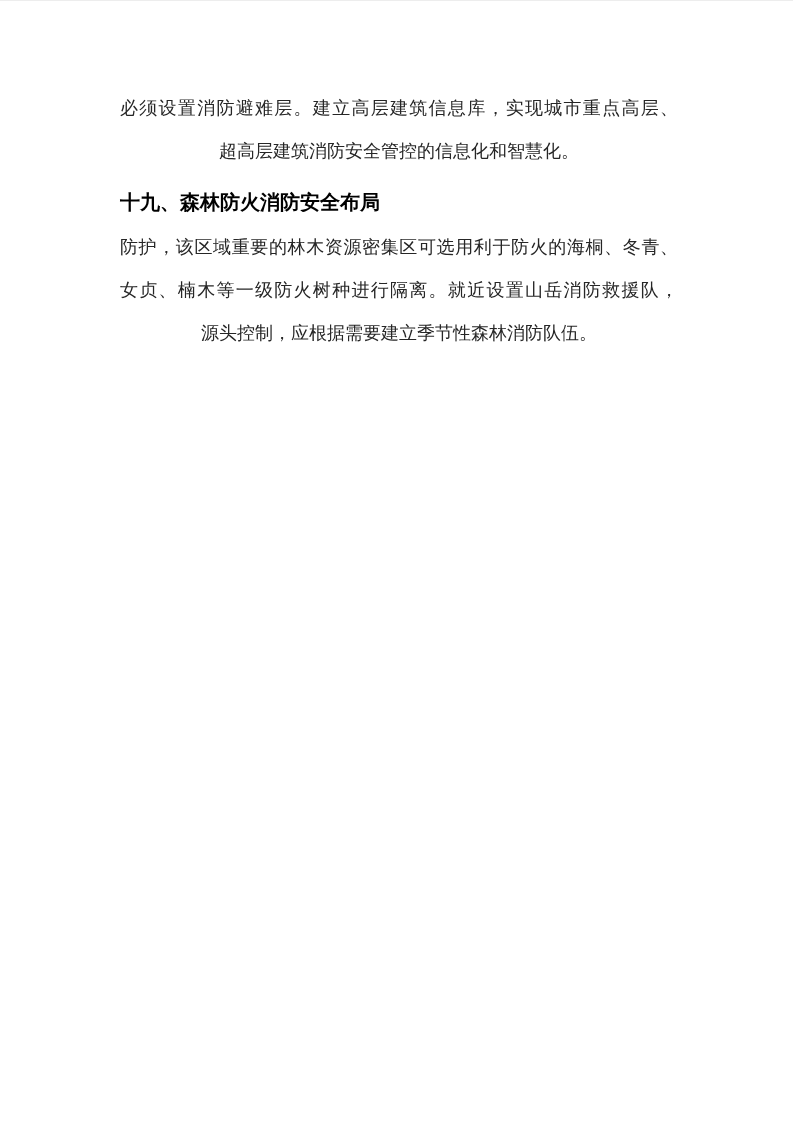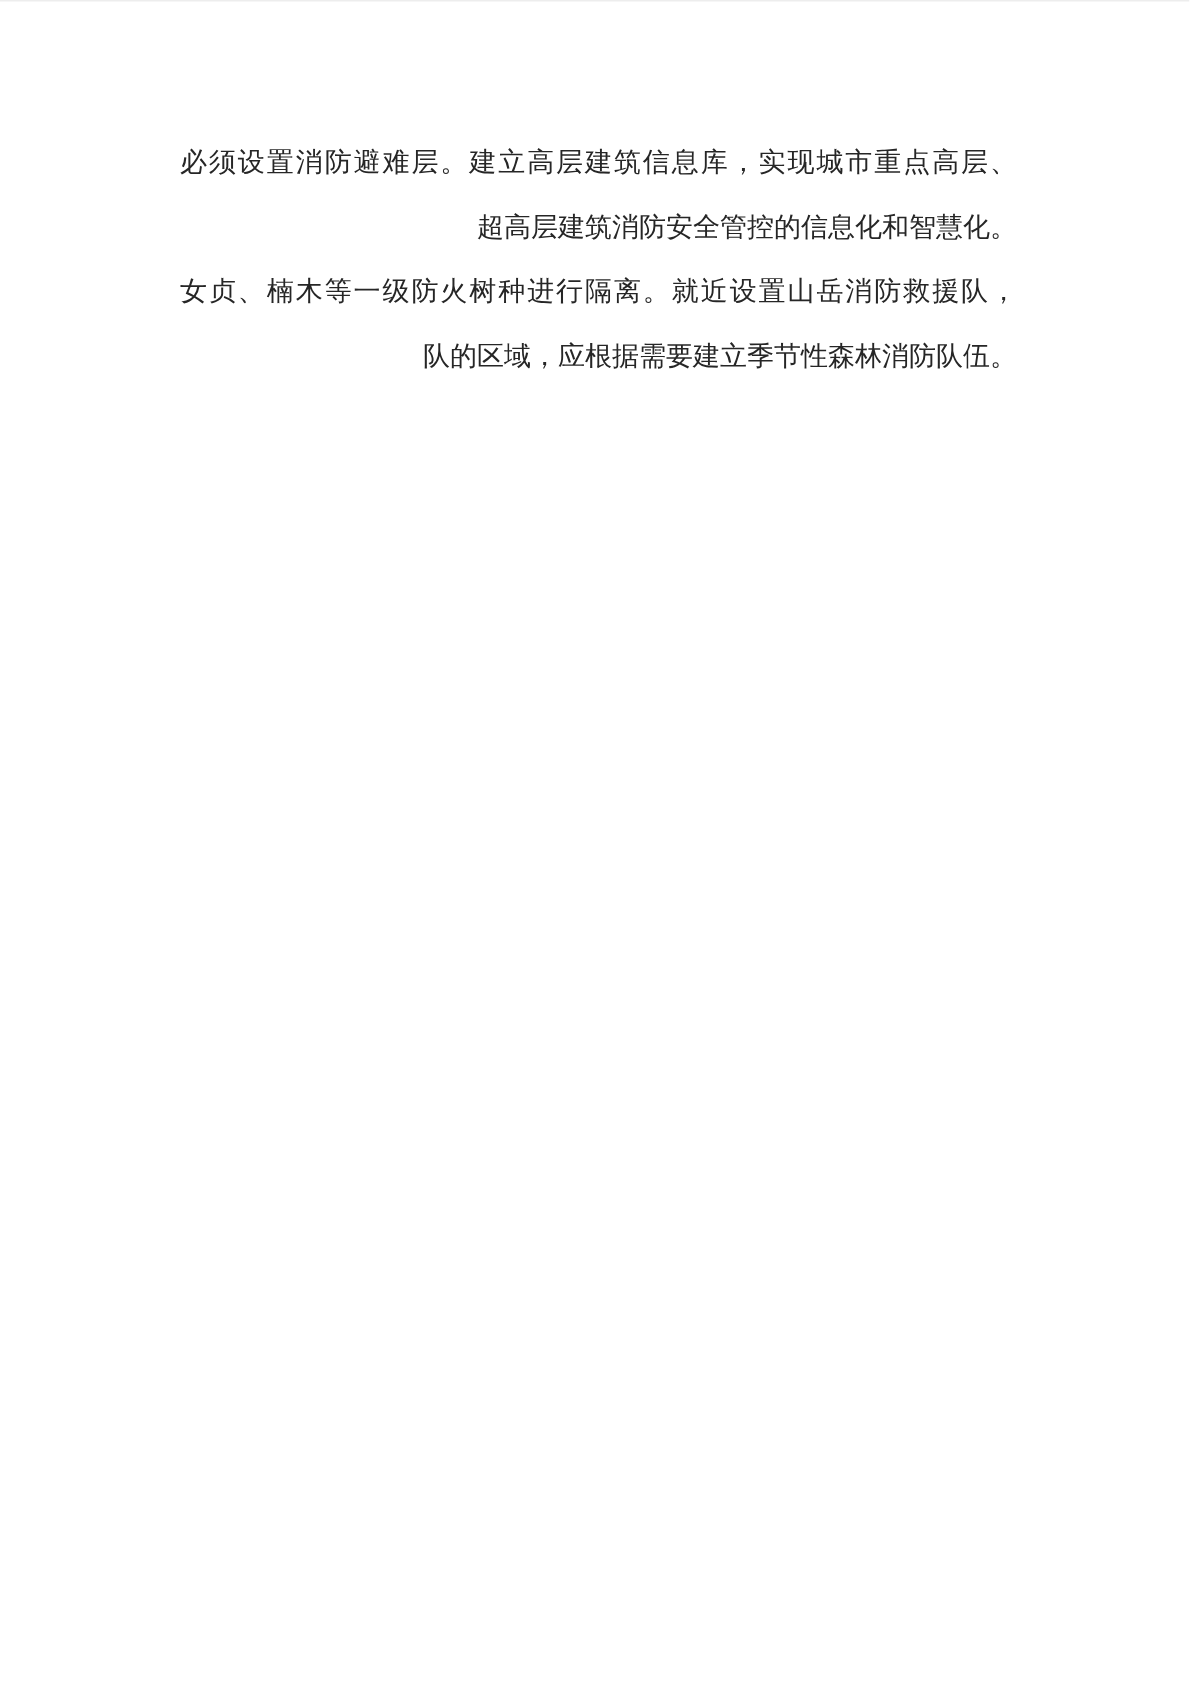--- a/index.html
+++ b/index.html
@@ -22,21 +22,21 @@
   }
   .para {
     margin: 0;
     padding: 0;
   }
   .line {
     font-family: "Liberation Serif", "DejaVu Serif", serif;
     font-size: 18px;
     line-height: 43px;
     color: #262626;
-    text-align: right;
+    text-align: center;
   }
   
   .fill {
     text-align: justify;
     text-align-last: justify;
   }
   .indent {
     text-indent: 37px;
   }
   .heading {
@@ -52,20 +52,22 @@
 <body>
 
 <div class="page">
   <div class="content">
 
     <div class="para">
       <div class="line fill">必须设置消防避难层。建立高层建筑信息库，实现城市重点高层、</div>
       <div class="line">超高层建筑消防安全管控的信息化和智慧化。</div>
     </div>
 
+    <h2 class="heading">十九、森林防火消防安全布局</h2>
 
     <div class="para">
+      <div class="line fill">防护，该区域重要的林木资源密集区可选用利于防火的海桐、冬青、</div>
       <div class="line fill">女贞、楠木等一级防火树种进行隔离。就近设置山岳消防救援队，</div>
-      <div class="line">队的区域，应根据需要建立季节性森林消防队伍。</div>
+      <div class="line">源头控制，应根据需要建立季节性森林消防队伍。</div>
     </div>
 
   </div>
 </div>
 
 </body></html>

